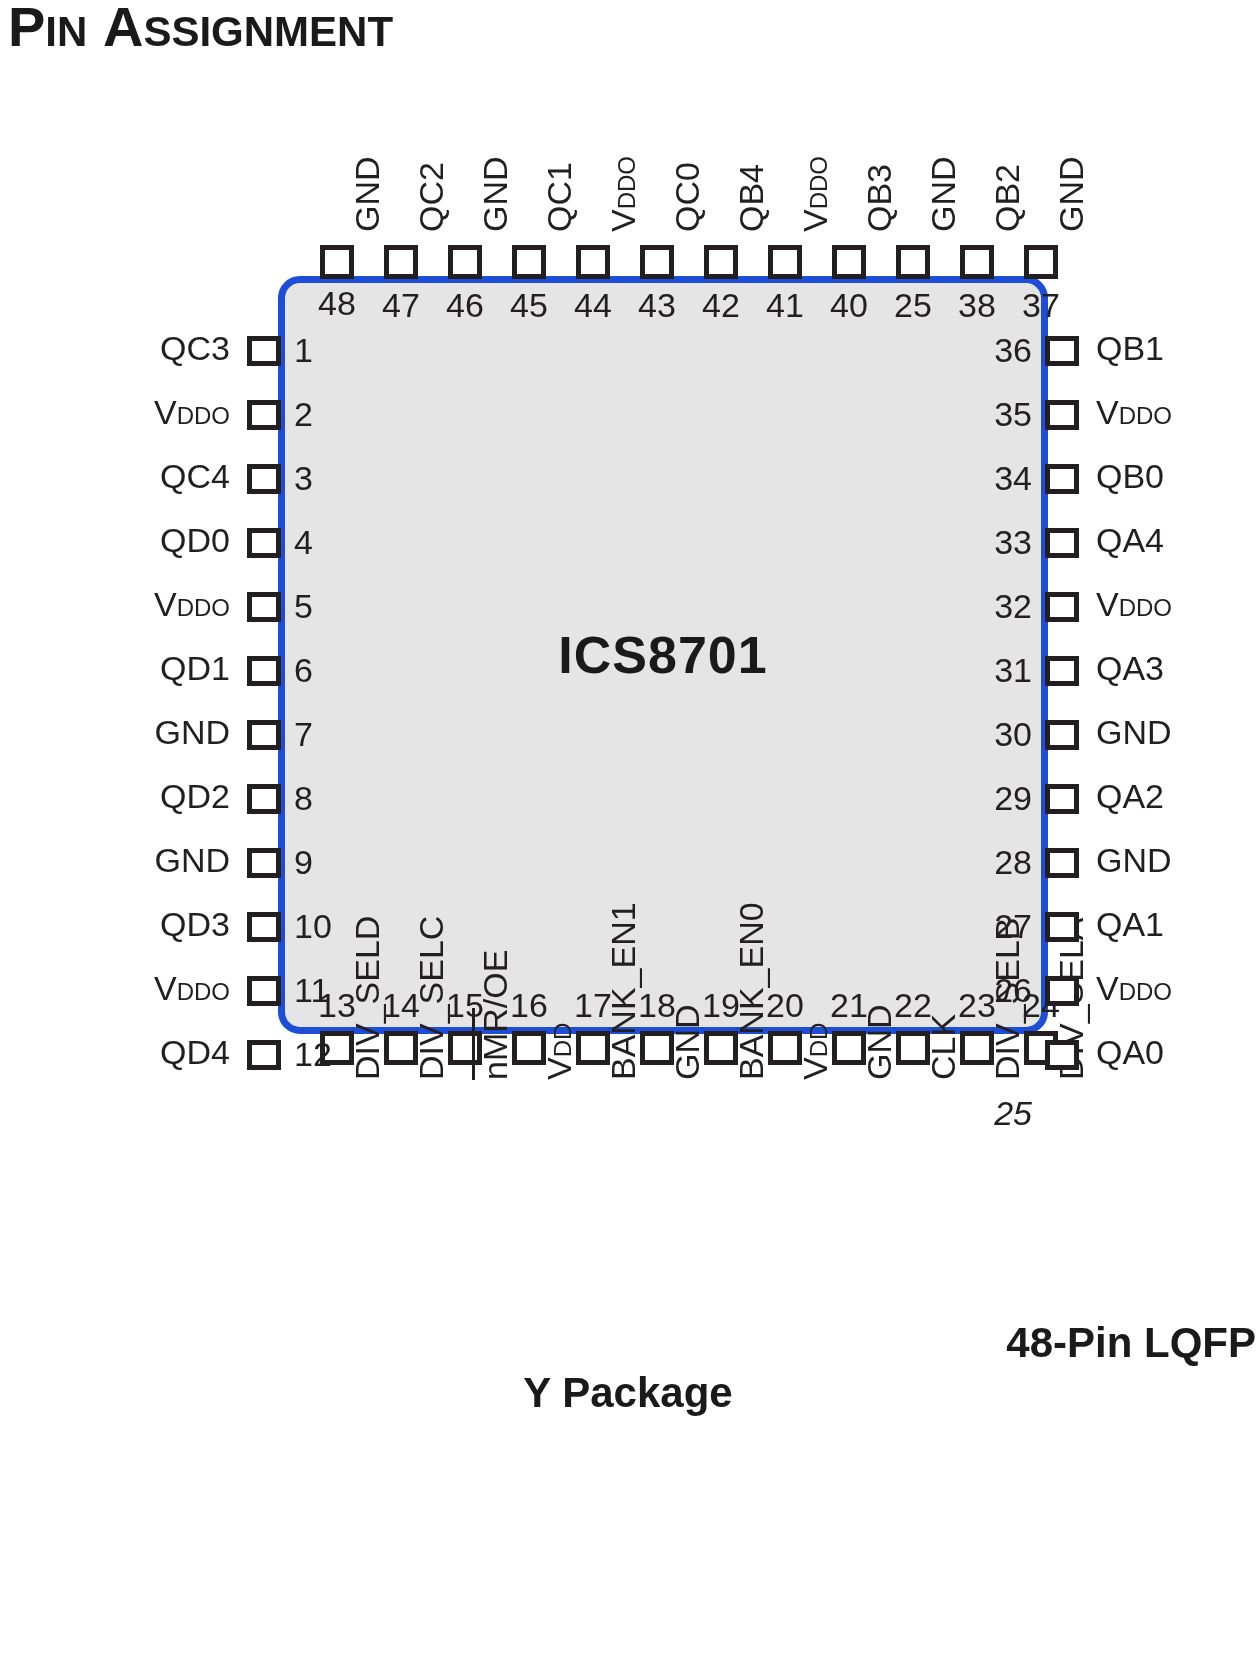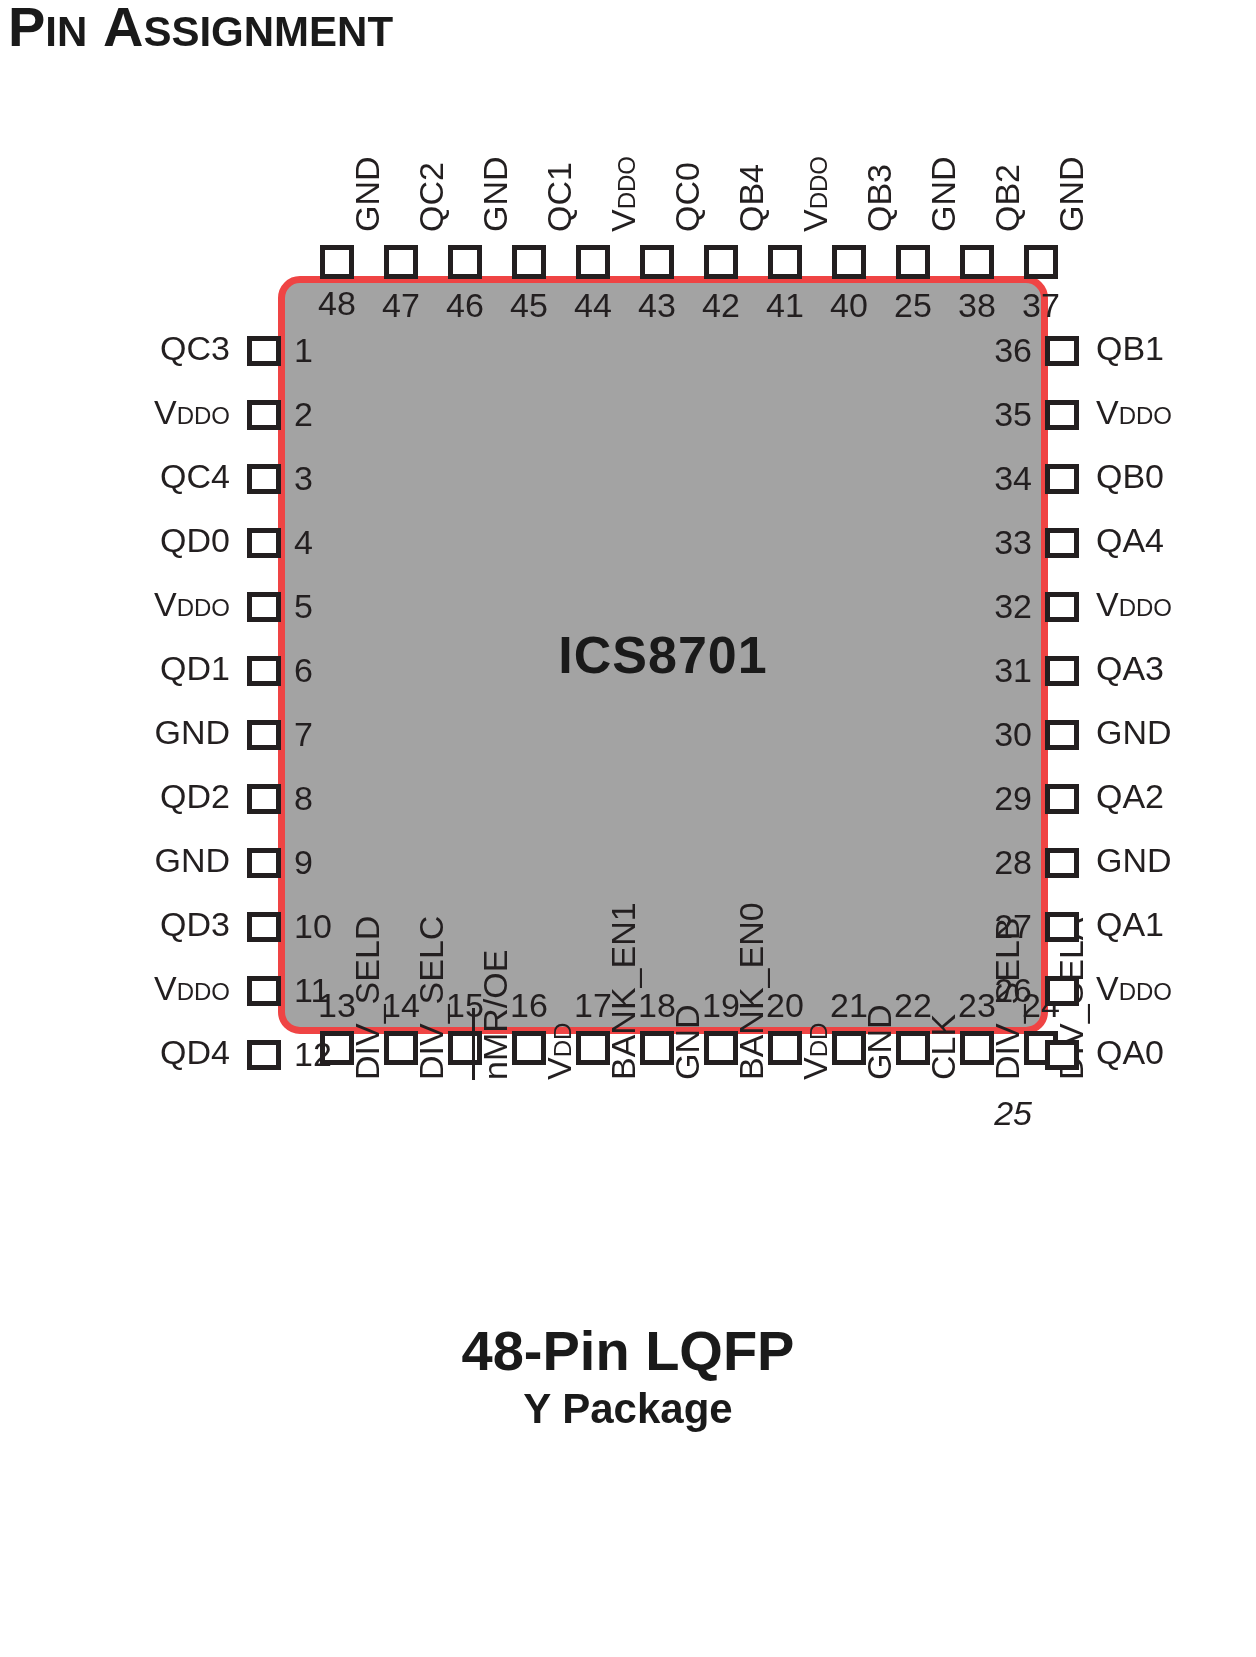--- a/index.html
+++ b/index.html
@@ -37,24 +37,24 @@
     height: 1657px;
   }
 
   
   #package-body {
     position: absolute;
     left: 278px;
     top: 276px;
     width: 770px;
     height: 758px;
-    border: 7px solid #ef4444;
+    border: 7px solid #1d4ed8;
     border-radius: 22px;
     box-sizing: border-box;
-    background: #a3a3a3;
+    background: #e5e5e5;
   }
 
   #part-number {
     position: absolute;
     left: 0;
     right: 0;
     top: 342px;
     text-align: center;
     font-size: 52px;
     font-weight: bold;
@@ -128,21 +128,21 @@
     left: 0;
     right: 0;
     top: 1318px;
     text-align: center;
   }
   #caption .line {
     display: block;
     line-height: 1.18;
     white-space: nowrap;
   }
-  #caption .l1 { font-size: 56px; font-weight: bold; }
+  #caption .l1 { font-size: 42px; font-weight: bold; text-align: right; }
   #caption .l2 { font-size: 42px; font-weight: normal; }
   #caption .l3 { font-size: 42px; font-weight: bold; }
   #caption .l4 { font-size: 42px; font-weight: normal; }
 </style>
 </head>
 <body>
 
 <div id="page-title">
   <span class="cap">P</span><span class="sc">IN</span><span class="cap">&nbsp;</span><span class="cap">A</span><span class="sc">SSIGNMENT</span>
 </div>

